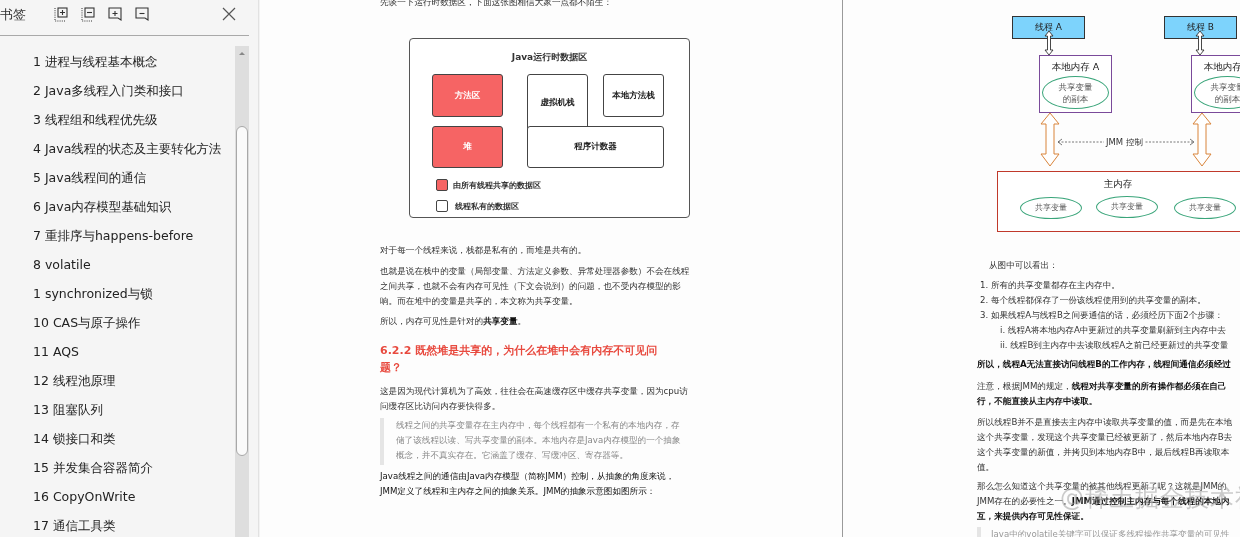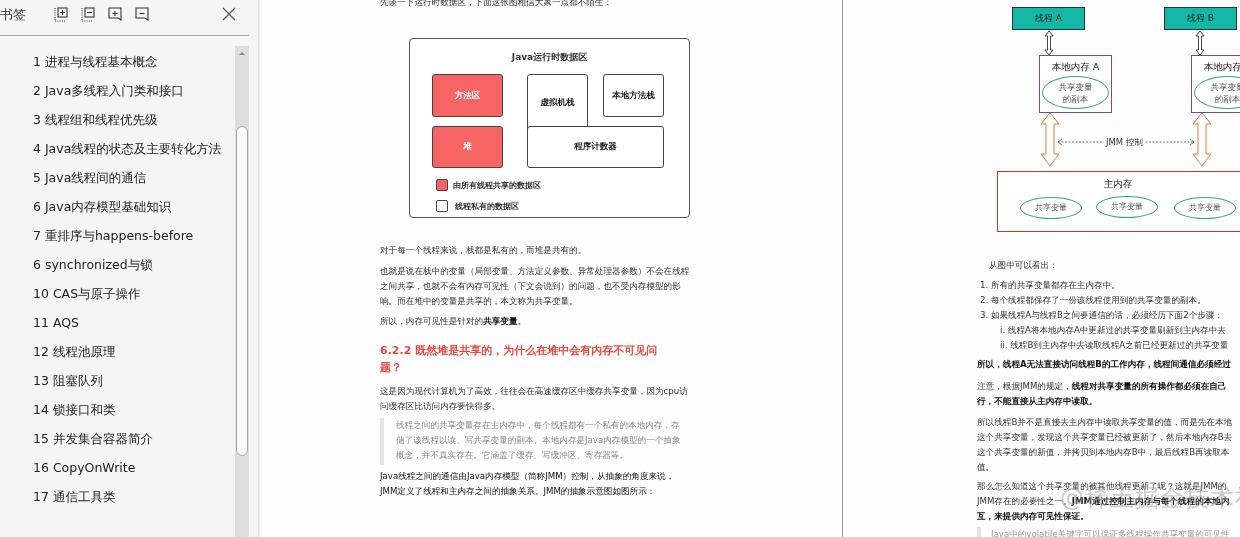--- a/index.html
+++ b/index.html
@@ -32,21 +32,21 @@
     .rda-title { position: absolute; left: 0; top: 12px; width: 100%; text-align: center; font-size: 9px; font-weight: bold; color: #333; }
     .rbox { position: absolute; border: 1.2px solid #444; border-radius: 3px; display: flex; align-items: center; justify-content: center; font-size: 8.5px; font-weight: bold; color: #222; background: #fff; }
     .rbox.shared { background: #f66464; color: #fff; }
     .legend-sw { position: absolute; width: 12px; height: 12px; border: 1.2px solid #444; border-radius: 2px; }
     .legend-txt { position: absolute; font-size: 8px; font-weight: bold; color: #333; }
 
     .h-red { position: absolute; left: 120px; top: 342px; width: 340px; font-size: 11px; font-weight: bold; color: #e84a3f; line-height: 17px; }
     .quote { position: absolute; left: 120px; top: 418px; width: 330px; height: 47px; border-left: 4px solid #e5e5e5; padding-left: 12px; font-size: 8.6px; color: #888; line-height: 15px; }
 
     
-    .jbox { position: absolute; border: 1.2px solid #333; background: #14b8a6; display: flex; align-items: center; justify-content: center; font-size: 9px; color: #222; }
+    .jbox { position: absolute; border: 1.2px solid #333; background: #7dd3fc; display: flex; align-items: center; justify-content: center; font-size: 9px; color: #222; margin-top: 9px; }
     .lmem { position: absolute; border: 1.2px solid #7a4a9a; background: #fff; margin-left: 27px; }
     .lmem-title { position: absolute; left: 0; top: 5px; width: 100%; text-align: center; font-size: 9.5px; color: #222; }
     .ellipse { position: absolute; border: 1.2px solid #3aa57a; border-radius: 50%; display: flex; align-items: center; justify-content: center; font-family: "DejaVu Serif", "Liberation Serif", serif; font-size: 8.5px; color: #555; text-align: center; line-height: 12px; background: #fff; }
     .mainmem { position: absolute; left: 737px; top: 171px; width: 260px; height: 61px; border: 1.2px solid #c0392b; background: #fff; }
     .mainmem-title { position: absolute; left: 0; top: 6px; width: 240px; text-align: center; font-size: 9.5px; color: #222; }
     .jmm-label { position: absolute; left: 844px; top: 137px; font-size: 8.5px; color: #333; background: #fff; padding: 0 2px; }
 
     .ol { position: absolute; left: 720px; top: 278px; font-size: 8.6px; color: #333; line-height: 15px; }
     .ol div { white-space: nowrap; }
 
@@ -95,21 +95,22 @@
     </div>
 
     <div class="sb-list">
       <div class="sb-item">1 进程与线程基本概念</div>
       <div class="sb-item">2 Java多线程入门类和接口</div>
       <div class="sb-item">3 线程组和线程优先级</div>
       <div class="sb-item">4 Java线程的状态及主要转化方法</div>
       <div class="sb-item">5 Java线程间的通信</div>
       <div class="sb-item">6 Java内存模型基础知识</div>
       <div class="sb-item">7 重排序与happens-before</div>
-      <div class="sb-item">6 synchronized与锁</div>
+      <div class="sb-item">8 volatile</div>
+      <div class="sb-item">1 synchronized与锁</div>
       <div class="sb-item">10 CAS与原子操作</div>
       <div class="sb-item">11 AQS</div>
       <div class="sb-item">12 线程池原理</div>
       <div class="sb-item">13 阻塞队列</div>
       <div class="sb-item">14 锁接口和类</div>
       <div class="sb-item">15 并发集合容器简介</div>
       <div class="sb-item">16 CopyOnWrite</div>
       <div class="sb-item">17 通信工具类</div>
     </div>
 

